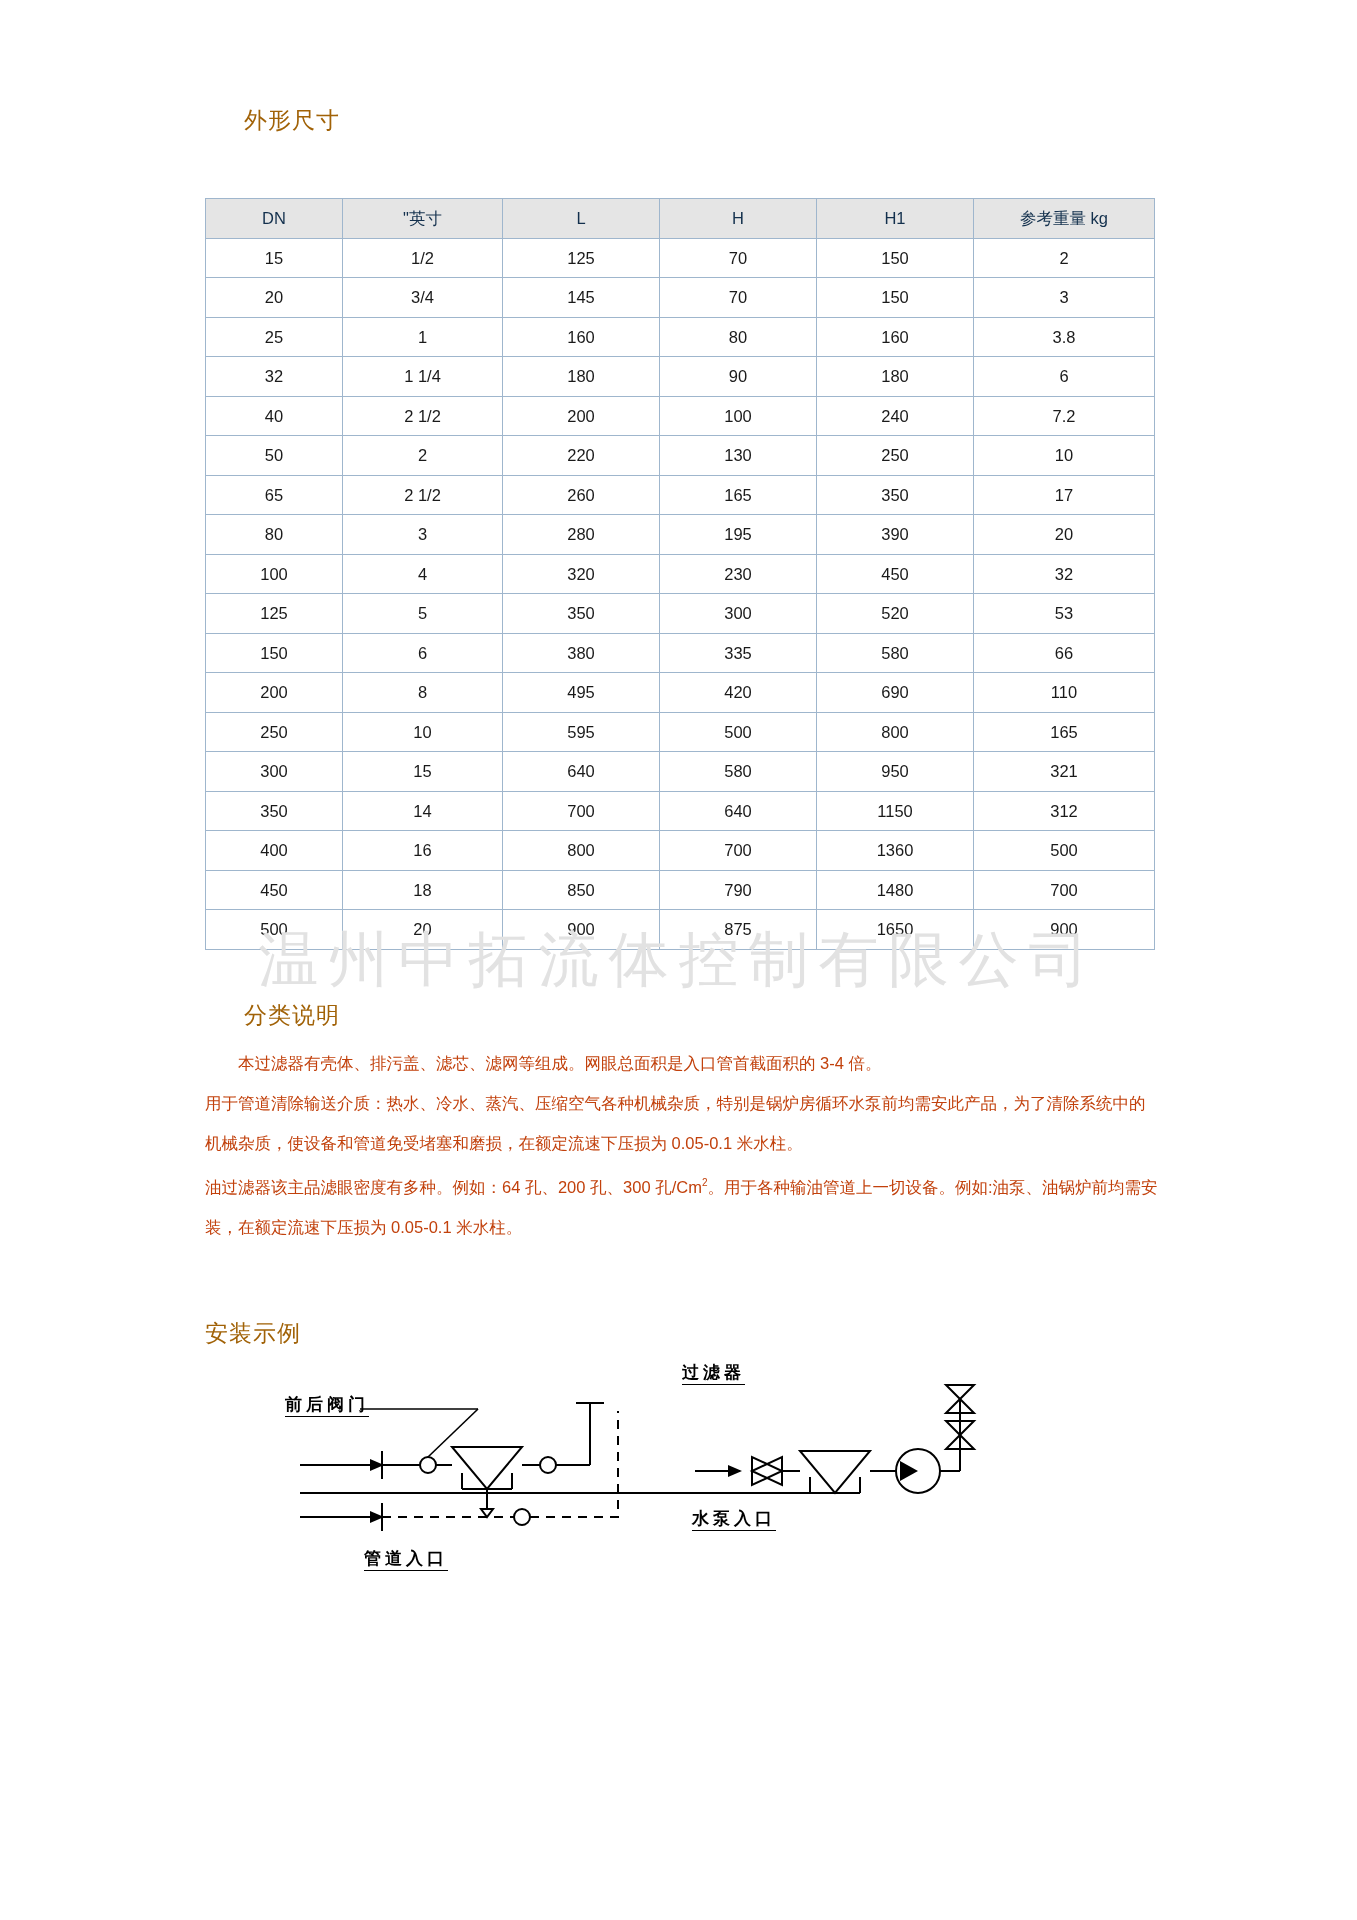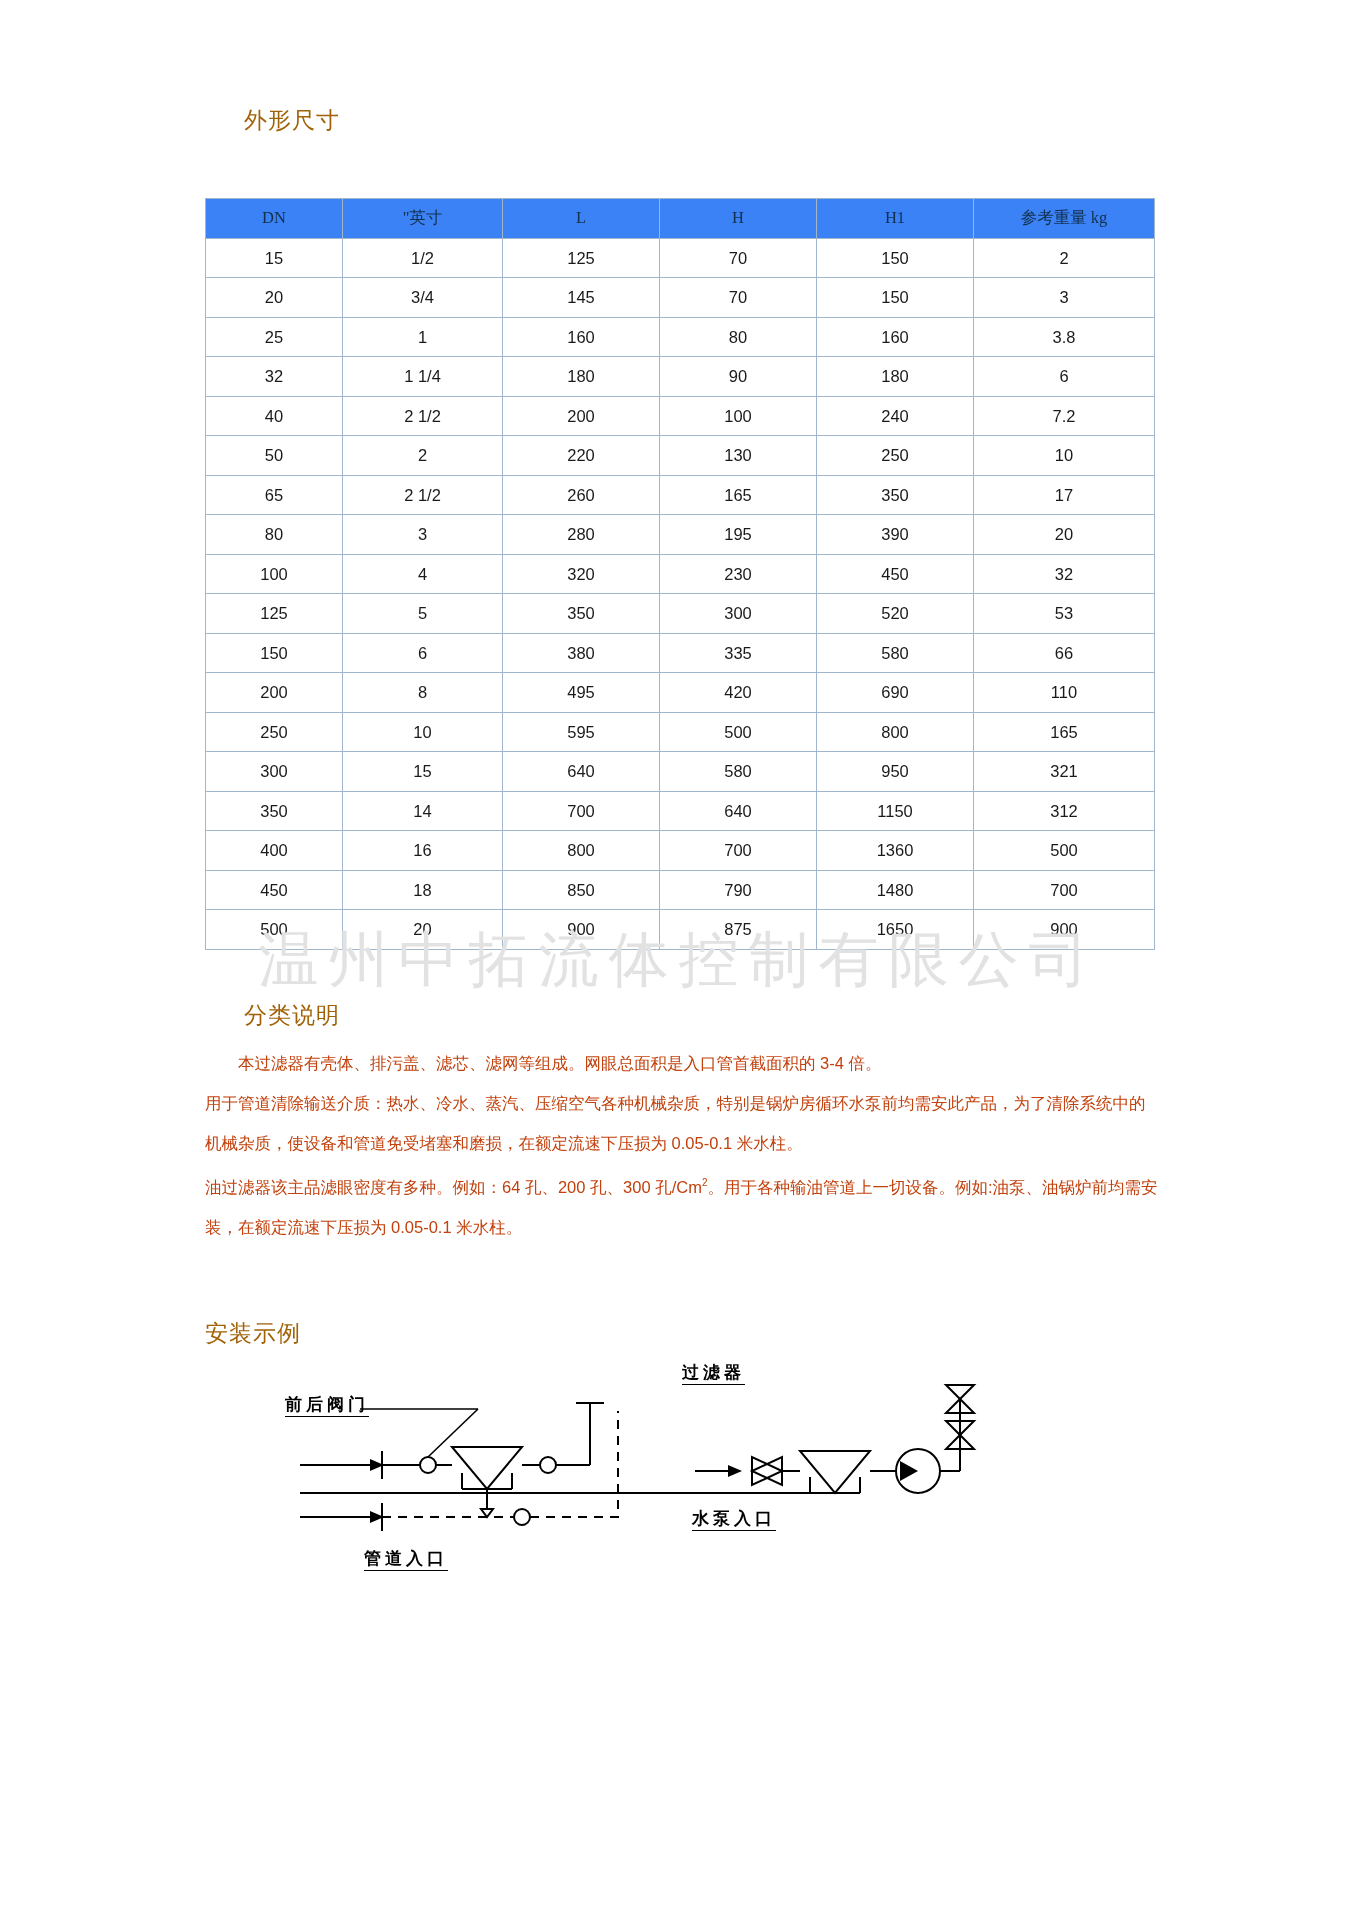--- a/index.html
+++ b/index.html
@@ -50,24 +50,23 @@
     border: 1px solid #9fb6cd;
     text-align: center;
     font-size: 16.5px;
     font-family: "Liberation Sans", sans-serif;
     color: #1a1a1a;
     height: 38.5px;
     padding: 0;
     line-height: 38.5px;
   }
   table.dim-table th {
-    background: #3b82f6;
+    background: #e5e5e5;
     font-weight: normal;
     color: #13304d;
-    font-family: Liberation Serif, serif;
   }
   table.dim-table td { background: #ffffff; }
   table.dim-table col.c0 { width: 137px; }
   table.dim-table col.c1 { width: 160px; }
   table.dim-table col.c2 { width: 157px; }
   table.dim-table col.c3 { width: 157px; }
   table.dim-table col.c4 { width: 157px; }
   table.dim-table col.c5 { width: 181px; }
 
   

